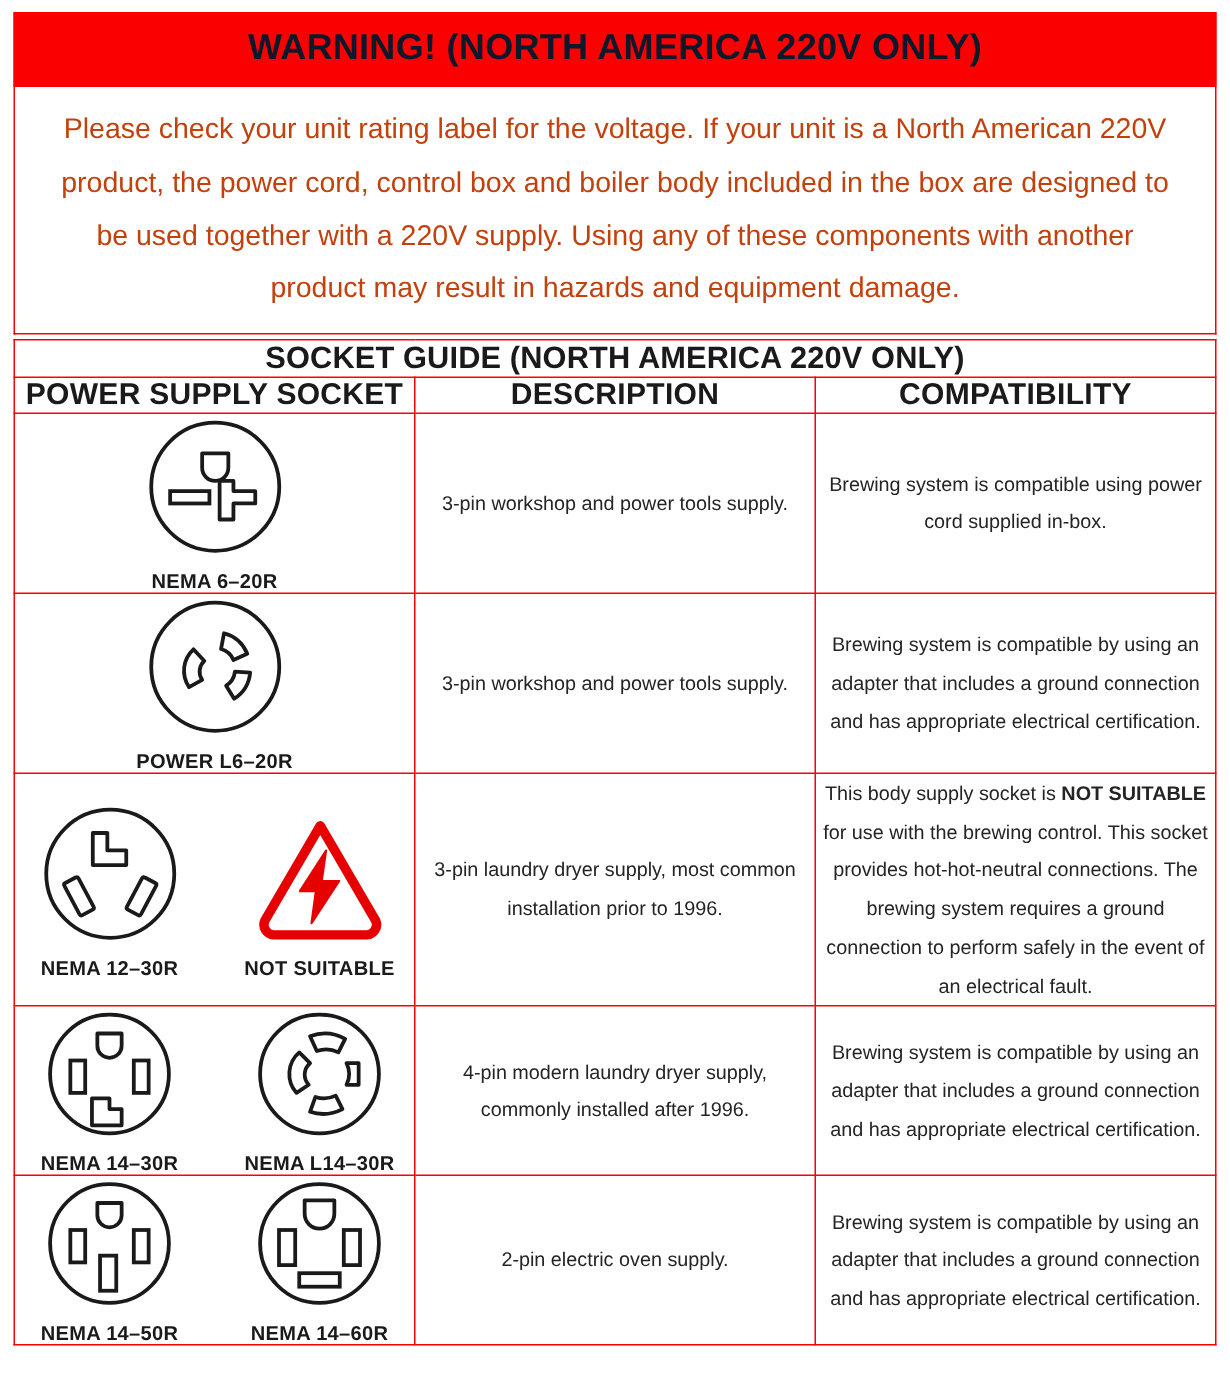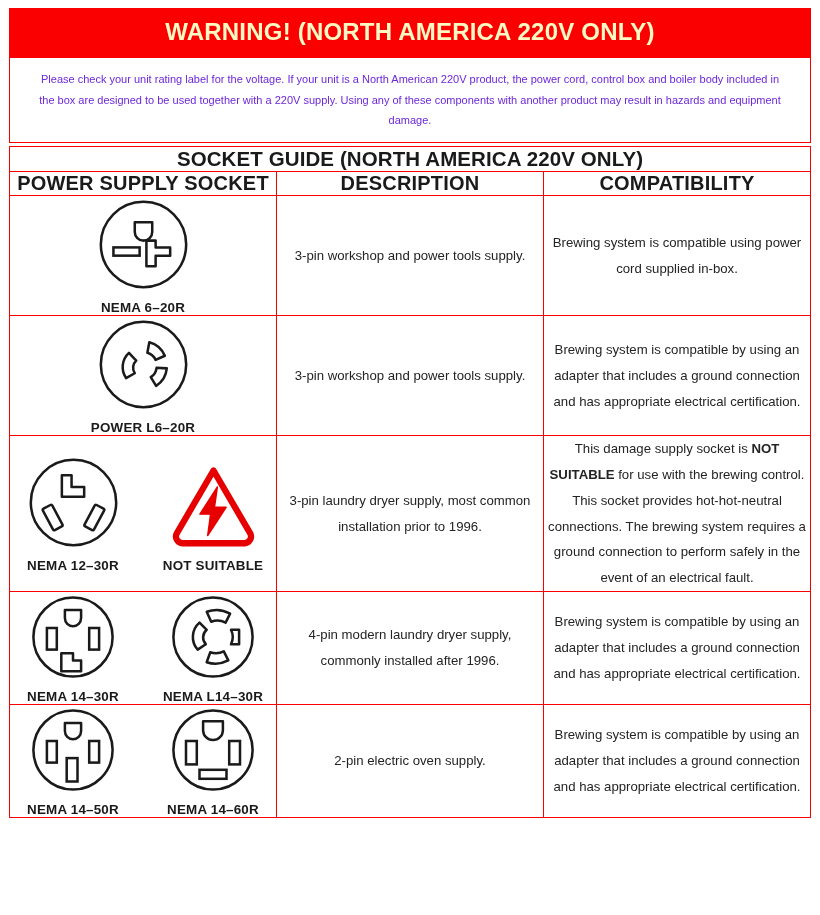--- a/index.html
+++ b/index.html
@@ -18,38 +18,38 @@
     width: 820px;
     height: 915px;
     box-sizing: border-box;
     padding: 8px 9px 9px 9px;
     background: #ffffff;
   }
 
   
   .warning-banner {
     background: #fb0000;
-    color: #fef9c3;
+    color: #0f172a;
     text-align: center;
     font-weight: bold;
     font-size: 24px;
     letter-spacing: 0.2px;
     padding: 10px 4px 12px 4px;
     line-height: 1.1;
     border: 1px solid #fb0000;
   }
 
   .warning-body {
     border: 1.5px solid #fb0000;
     border-top: none;
     text-align: center;
-    font-size: 11px;
+    font-size: 19px;
     line-height: 1.85;
     padding: 11px 28px 12px 28px;
-    color: #6d28d9;
+    color: #c2410c;
   }
 
   
   .guide-table {
     border-collapse: collapse;
     width: 100%;
     margin-top: 3px;
     table-layout: fixed;
   }
   .guide-table td, .guide-table th {
@@ -187,21 +187,21 @@
                   <path d="M50 17 L88 82 a7 7 0 0 1 -6 10 H18 a7 7 0 0 1 -6 -10 Z" fill="#ffffff" stroke="#e60000" stroke-width="6.5" stroke-linejoin="round"></path>
                   <path d="M54 34 L36 62 h11 l-3 22 L63 55 H51 z" fill="#e60000" stroke="#e60000" stroke-width="1.5" stroke-linejoin="round"></path>
                 </svg>
               </span>
               <span class="socket-caption">NOT SUITABLE</span>
             </div>
           </div>
         </td>
         <td class="cell-desc">3-pin laundry dryer supply, most common installation prior to 1996.</td>
         <td class="cell-compat">
-          <span>This damage supply socket is </span><b>NOT SUITABLE</b><span> for use with the brewing control. This socket provides hot-hot-neutral connections. The brewing system requires a ground connection to perform safely in the event of an electrical fault.</span>
+          <span>This body supply socket is </span><b>NOT SUITABLE</b><span> for use with the brewing control. This socket provides hot-hot-neutral connections. The brewing system requires a ground connection to perform safely in the event of an electrical fault.</span>
         </td>
       </tr>
 
       <tr>
         <td class="socket-cell">
           <div class="socket-group">
             <div class="socket-item">
               <span>
                 <svg width="90" height="90" viewBox="0 0 100 100">
                   <circle cx="50" cy="50" r="44" fill="#fff" stroke="#1a1a1a" stroke-width="2.8"></circle>

